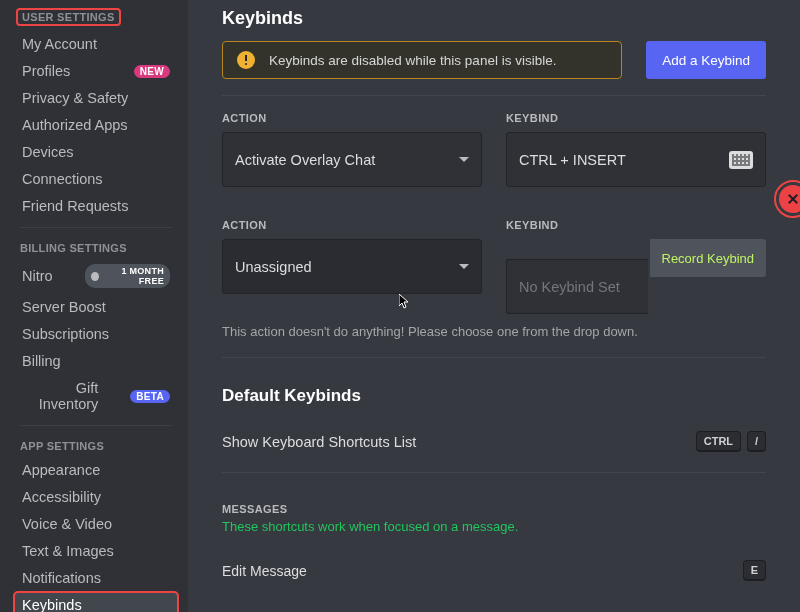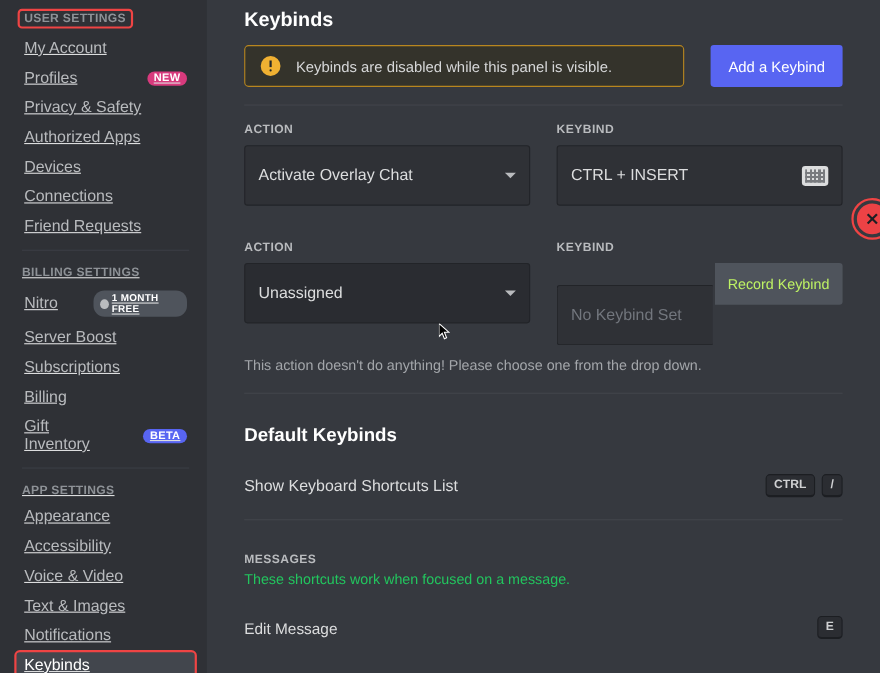--- a/index.html
+++ b/index.html
@@ -12,21 +12,20 @@
     overflow: hidden;
     position: relative;
     font-size: 14px;
   }
   .layout { display: flex; height: 100%; }
   .sidebar {
     width: 188px;
     background: #2f3136;
     padding: 6px 10px 6px 14px;
     overflow: hidden;
-    text-decoration: underline;
   }
   .sidebar .section-header {
     font-size: 11px;
     font-weight: 700;
     color: #8e9297;
     letter-spacing: .3px;
     padding: 6px 6px 4px;
     text-transform: uppercase;
   }
   .sidebar .section-header.highlight {
@@ -39,20 +38,21 @@
   .sidebar .item {
     padding: 5px 8px;
     border-radius: 4px;
     color: #b9bbbe;
     font-size: 14.5px;
     cursor: pointer;
     display: flex;
     align-items: center;
     justify-content: space-between;
     margin: 1px 0;
+    text-align: right;
   }
   .sidebar .item.selected {
     background: #42464d;
     color: #fff;
   }
   .sidebar .item.highlight {
     outline: 2px solid #ef4444;
     outline-offset: -1px;
   }
   .sidebar hr {

